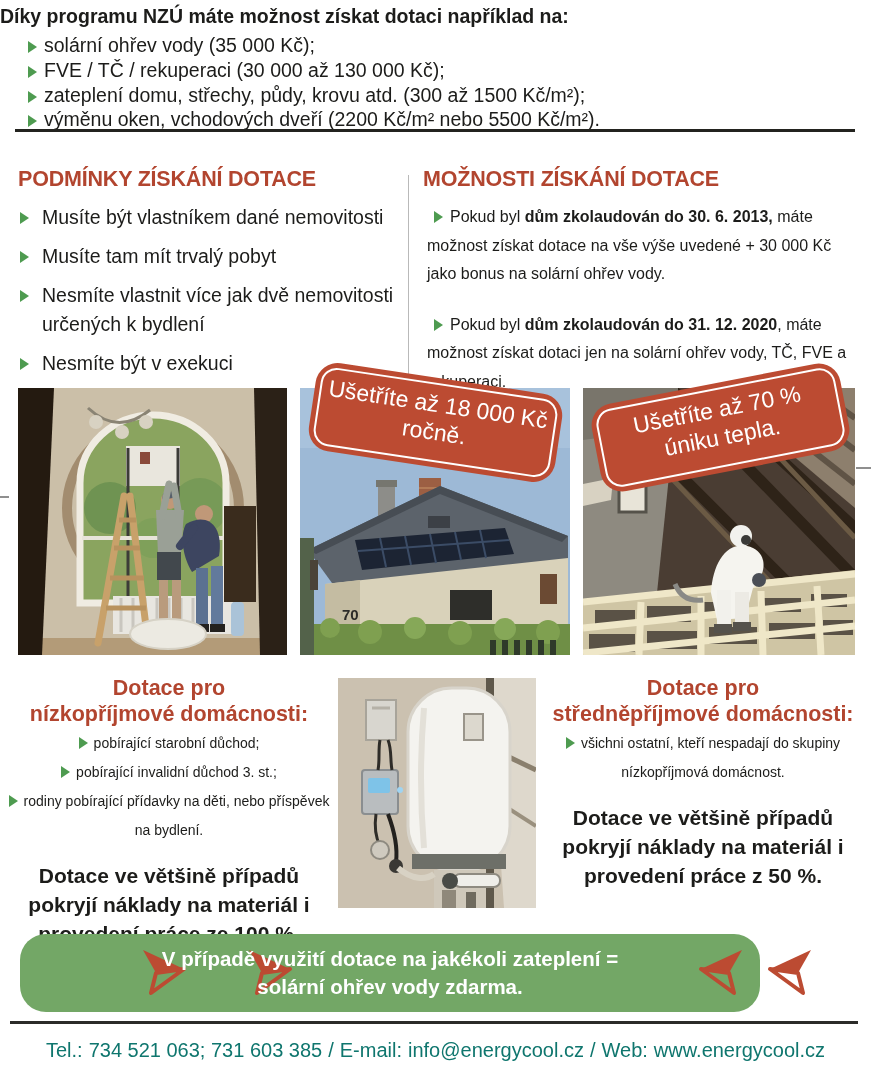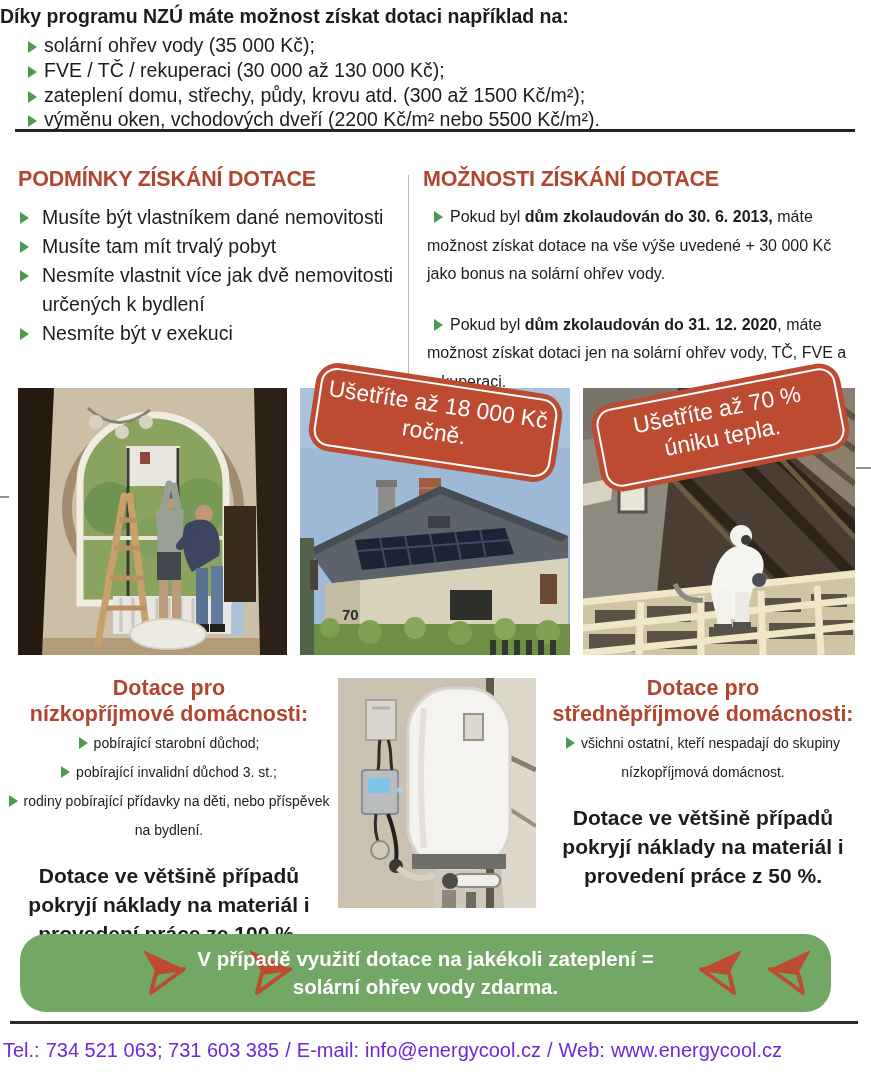--- a/index.html
+++ b/index.html
@@ -20,21 +20,21 @@
   .intro-item{font-size:19.5px; margin:0; line-height:24.8px;padding-left:28px;}
   .intro-item .tri{margin-right:7px;}
   .hr-top{position:absolute; top:129px; left:15px; width:840px; height:3px; background:#23231f;}
   
   .cols{position:absolute; top:167px; left:18px; width:838px; display:flex;}
   .col-conditions{width:390px;}
   .v-divider{width:1px; background:#b9b9b9; margin:8px 0 18px;}
   .col-options{flex:1; padding-left:14px;}
   .section-heading{font-size:21.5px; font-weight:bold; color:#b2452f; margin:0 0 11px; letter-spacing:-0.2px;}
   .cond-list{list-style:none; margin:0; padding:0;}
-  .cond-item{position:relative; padding-left:24px; font-size:19.5px; line-height:29px;}
+  .cond-item{position:relative; padding-left:24px; font-size:19.5px; line-height:29px;margin-top:10px;}
   .cond-item .tri{position:absolute; left:2px; top:9px;}
   .opt-item{font-size:16px; line-height:28.5px; margin:0 4px 22px;}
   .opt-item .tri{margin:0 7px 0 7px;}
   
   .photo{position:absolute; top:388px; height:267px; display:block;}
   #photo1{left:18px; width:269px;}
   #photo2{left:300px; width:270px;}
   #photo3{left:583px; width:272px;}
   #photo4{position:absolute; left:338px; top:678px; width:198px; height:230px; display:block;}
   
@@ -47,29 +47,29 @@
   
   .lower-col{position:absolute; text-align:center;}
   #low-col{left:2px; top:676px; width:334px;}
   #mid-col{left:537px; top:676px; width:332px;}
   .lower-heading{color:#b2452f; font-weight:bold; font-size:21.5px; line-height:25.5px; margin:0;}
   .lower-items{margin:2px 0 0;}
   .lower-item{font-size:14px; line-height:29px; margin:0;}
   .lower-item .tri{margin-right:6px;}
   .lower-note{font-weight:bold; font-size:21px; line-height:29px; margin:16px;}
   
-  .banner{position:absolute; left:20px; top:934px; width:811px; height:78px; background:#73a766; border-radius:26px;}
+  .banner{position:absolute; left:20px; top:934px; width:740px; height:78px; background:#73a766; border-radius:26px;}
   .banner-text{position:absolute; left:0; right:0; top:11px; text-align:center; color:#ffffff; font-weight:bold; font-size:20.5px; line-height:27.5px;}
   .banner-arrow{position:absolute; top:13px; width:46px; height:50px;}
   .banner-arrow.mirror{transform:scaleX(-1);}
   #arrow-r1{left:120px;} #arrow-r2{left:226px;}
   #arrow-l1{left:679px;} #arrow-l2{left:748px;}
   
   .hr-bottom{position:absolute; top:1021px; left:10px; width:848px; height:2.5px; background:#2b2b29;}
-  .footer{position:absolute; top:1037px; left:0; width:100%; color:#6d28d9; font-size:20px; line-height:26px;}
+  .footer{position:absolute; top:1037px; left:0; width:100%; text-align:center; color:#0f766e; font-size:20px; line-height:26px;}
   .footer span{margin:0 3px;}
   
   .crop-mark{position:absolute; background:#8f8f8f; height:2px;}
   .crop-left{left:0; top:496px; width:9px;}
   .crop-right{right:0; top:467px; width:15px;}
 </style>
 </head>
 <body>
 
 <div class="page">

